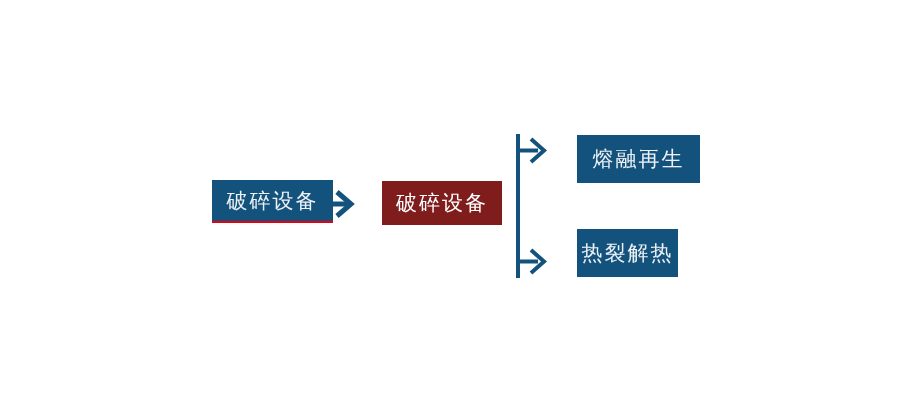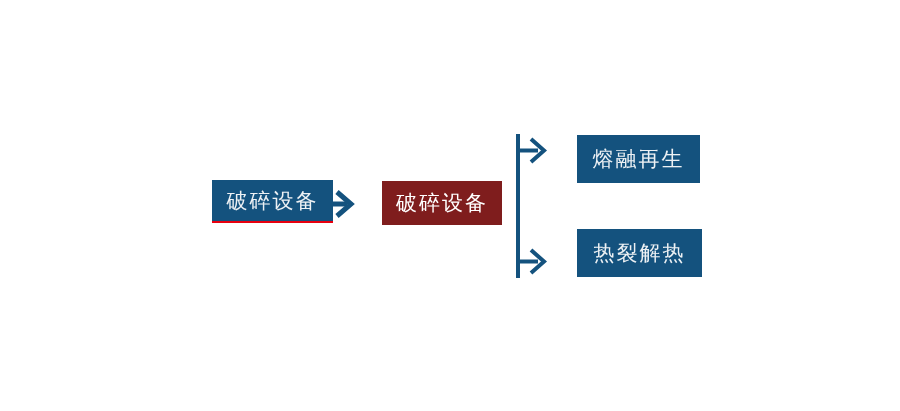--- a/index.html
+++ b/index.html
@@ -39,21 +39,21 @@
   #node-process {
     left: 363px; top: 181px;
     width: 120px; height: 44px;
   }
   #node-output-1 {
     left: 558px; top: 135px;
     width: 123px; height: 48px;
   }
   #node-output-2 {
     left: 558px; top: 229px;
-    width: 125px; height: 48px;
+    width: 101px; height: 48px;
   }
   svg.connectors {
     position: absolute;
     left: 0; top: 0;
     width: 900px; height: 411px;
     pointer-events: none;
   }
 </style>
 </head>
 <body>

